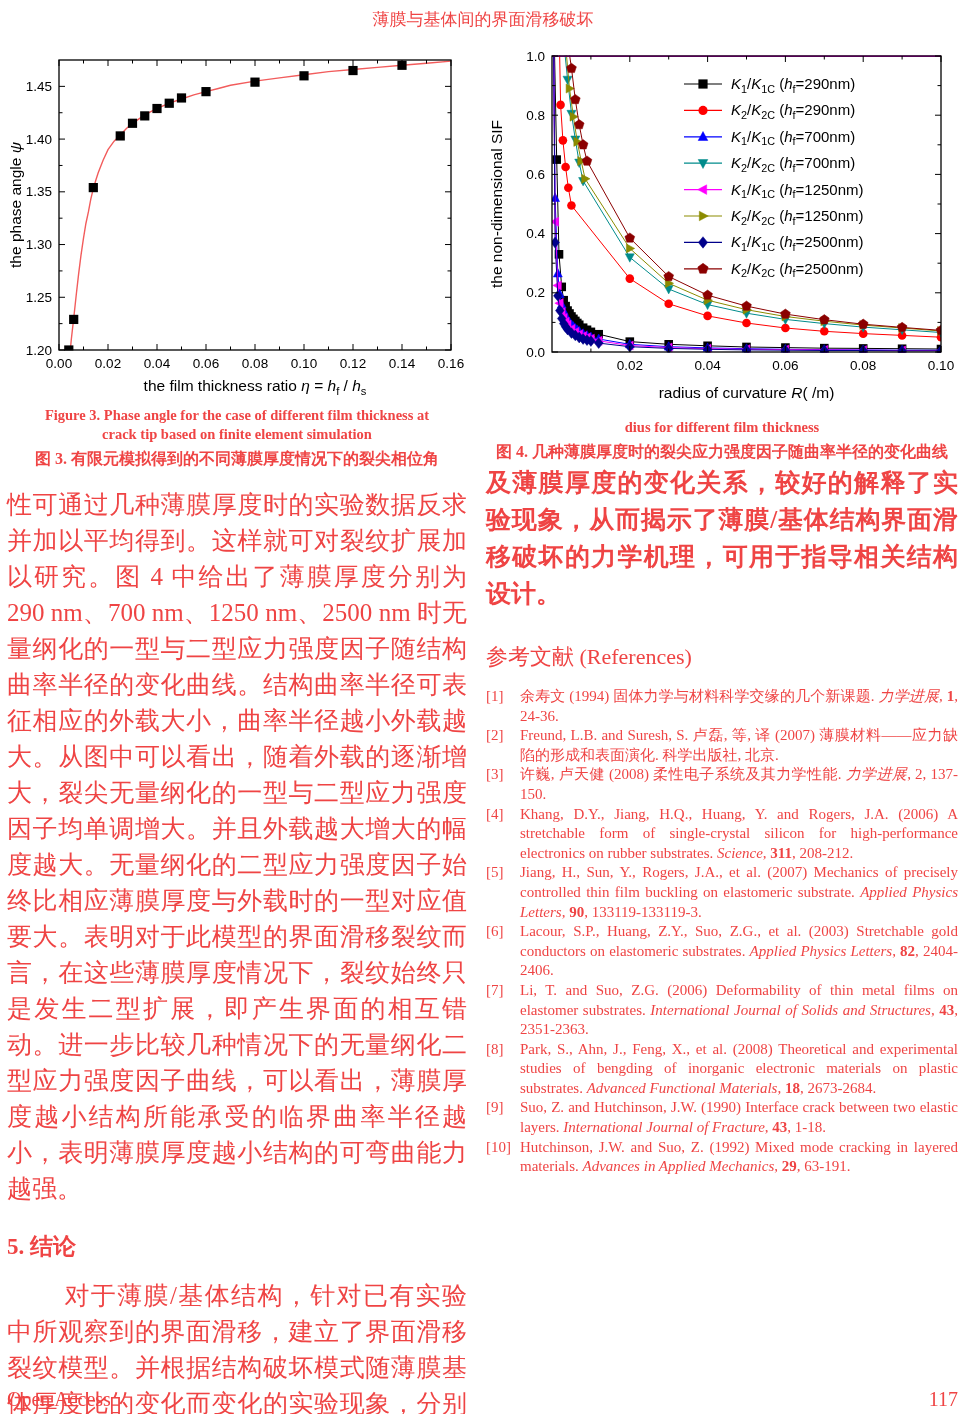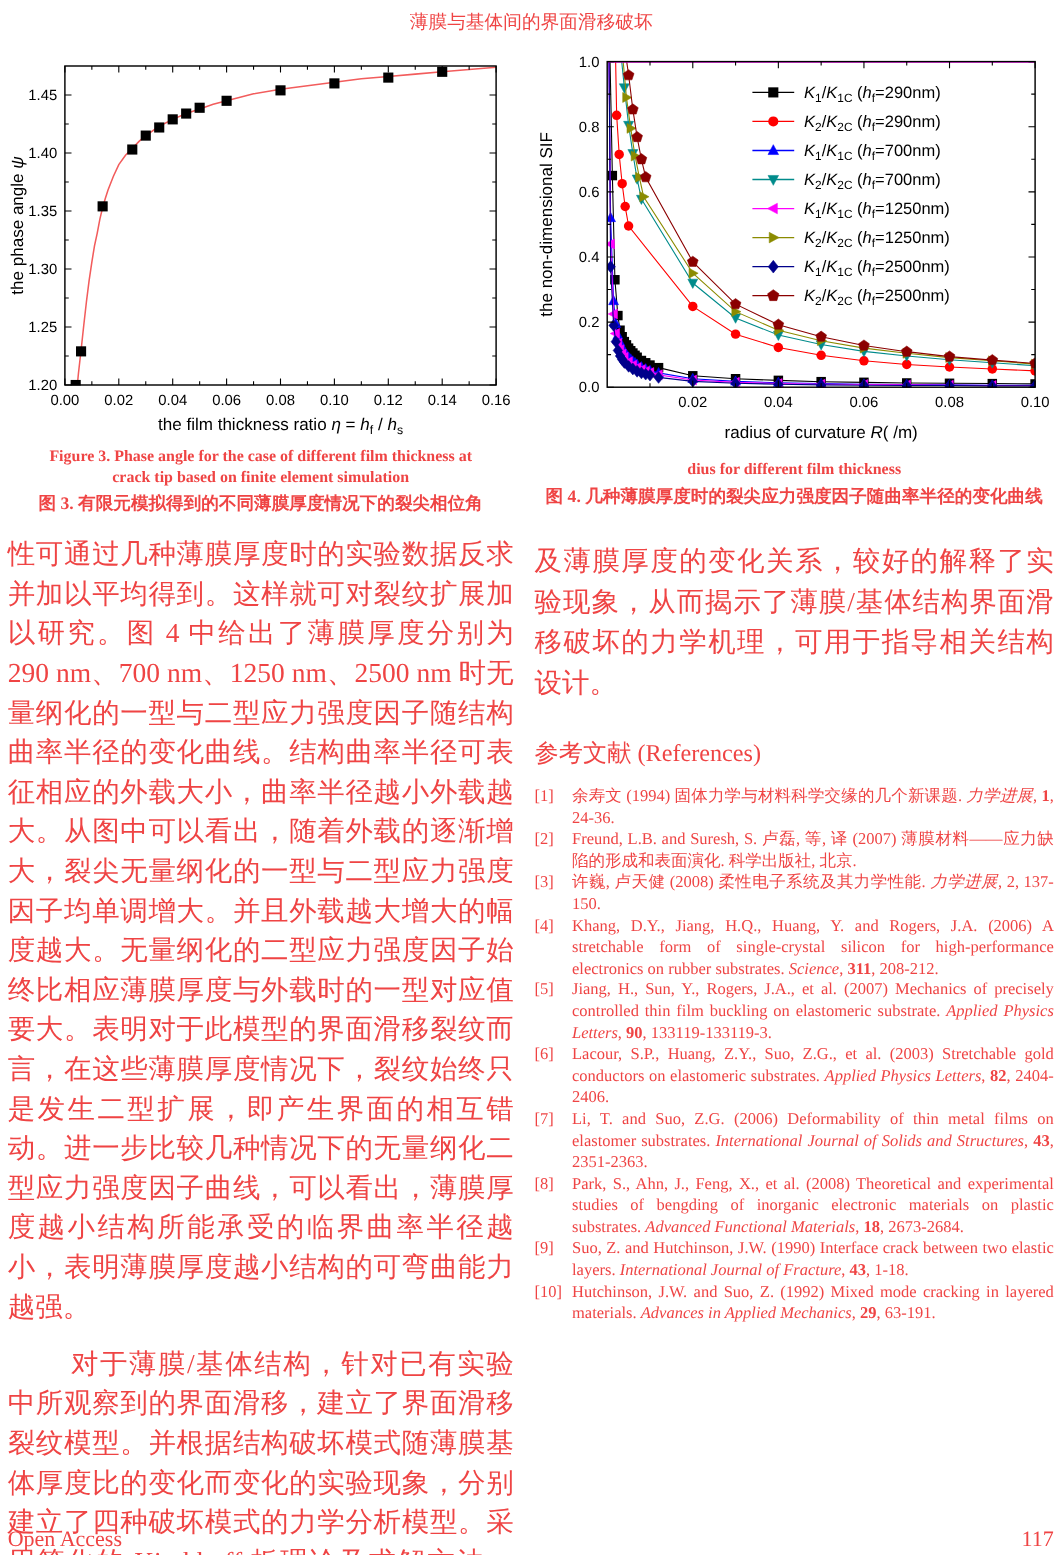--- a/index.html
+++ b/index.html
@@ -8,21 +8,21 @@
   .title{position:absolute;top:8px;left:0;width:100%;text-align:center;font-size:17px;}
   .col{position:absolute;top:46px;}
   .col-left{left:7px;width:460px;}
   .col-right{left:486px;width:472px;}
   .chart{line-height:0;}
   .chart svg{display:block;}
   .cap{text-align:center;font-weight:bold;margin-top:4px;}
   .cap-en{font-size:14.5px;line-height:19px;white-space:nowrap;}
   .cap-zh{font-size:16px;line-height:25px;margin-top:2px;white-space:nowrap;}
   .body-text{margin:16px 0 0 0;font-size:25px;line-height:36px;text-align:justify;}
-  .rt{margin-top:28px;line-height:37px;}
+  .rt{margin-top:0;line-height:37px;font-weight:bold;}
   .indent{text-indent:2.3em;}
   .sec-head{margin:24px 0 0 0;font-size:23px;font-weight:bold;}
   .ref-head{margin:30px 0 0 0;font-size:22px;font-weight:normal;}
   .ref-list{margin-top:15px;}
   .ref-item{display:flex;font-size:15px;line-height:19.6px;text-align:justify;margin:0;}
   .ref-num{flex:0 0 34px;}
   .ref-text{flex:1;}
   .footer{position:absolute;left:7px;right:8px;top:1388px;display:flex;
           justify-content:space-between;font-size:20px;}
 </style>
@@ -132,20 +132,21 @@
           <text x="248" y="345" text-anchor="middle" font-size="15.5" font-family="Liberation Sans, DejaVu Sans, sans-serif" fill="#000"><tspan font-size="15.5">the film thickness ratio   </tspan><tspan font-style="italic" font-size="15.5">η</tspan><tspan font-size="15.5"> = </tspan><tspan font-style="italic" font-size="15.5">h</tspan><tspan font-size="11.16" dy="3.5">f</tspan><tspan font-size="15.5" dy="-3.5"> / </tspan><tspan font-style="italic" font-size="15.5">h</tspan><tspan font-size="11.16" dy="3.5">s</tspan></text>
           <text x="14" y="159" text-anchor="middle" font-size="15.5" font-family="Liberation Sans, DejaVu Sans, sans-serif" fill="#000" transform="rotate(-90 14 159)"><tspan font-size="15.5">the phase angle  </tspan><tspan font-style="italic" font-size="15.5">ψ</tspan></text>
         </svg>
       </div>
     <div class="cap">
       <div class="cap-en">Figure 3. Phase angle for the case of different film thickness at</div>
       <div class="cap-en">crack tip based on finite element simulation</div>
       <div class="cap-zh">图 3.  有限元模拟得到的不同薄膜厚度情况下的裂尖相位角</div>
     </div>
     <p class="body-text">性可通过几种薄膜厚度时的实验数据反求并加以平均得到。这样就可对裂纹扩展加以研究。图 4 中给出了薄膜厚度分别为 290 nm、700 nm、1250 nm、2500 nm 时无量纲化的一型与二型应力强度因子随结构曲率半径的变化曲线。结构曲率半径可表征相应的外载大小，曲率半径越小外载越大。从图中可以看出，随着外载的逐渐增大，裂尖无量纲化的一型与二型应力强度因子均单调增大。并且外载越大增大的幅度越大。无量纲化的二型应力强度因子始终比相应薄膜厚度与外载时的一型对应值要大。表明对于此模型的界面滑移裂纹而言，在这些薄膜厚度情况下，裂纹始终只是发生二型扩展，即产生界面的相互错动。进一步比较几种情况下的无量纲化二型应力强度因子曲线，可以看出，薄膜厚度越小结构所能承受的临界曲率半径越小，表明薄膜厚度越小结构的可弯曲能力越强。</p>
+    <h2 class="sec-head">5. 结论</h2>
     <p class="body-text indent">对于薄膜/基体结构，针对已有实验中所观察到的界面滑移，建立了界面滑移裂纹模型。并根据结构破坏模式随薄膜基体厚度比的变化而变化的实验现象，分别建立了四种破坏模式的力学分析模型。采用简化的 Kirchhoff 板理论及求解方法，求解得到了能量释放率，分析了无量纲话的应力强度因子随曲率半径</p>
   </div>
 
   <div class="col col-right">
     <div class="chart">
         <svg width="472" height="368">
           <defs>
             <clipPath id="figure4-clip">
               <rect x="66" y="9.5" width="389" height="297"></rect>
             </clipPath>

